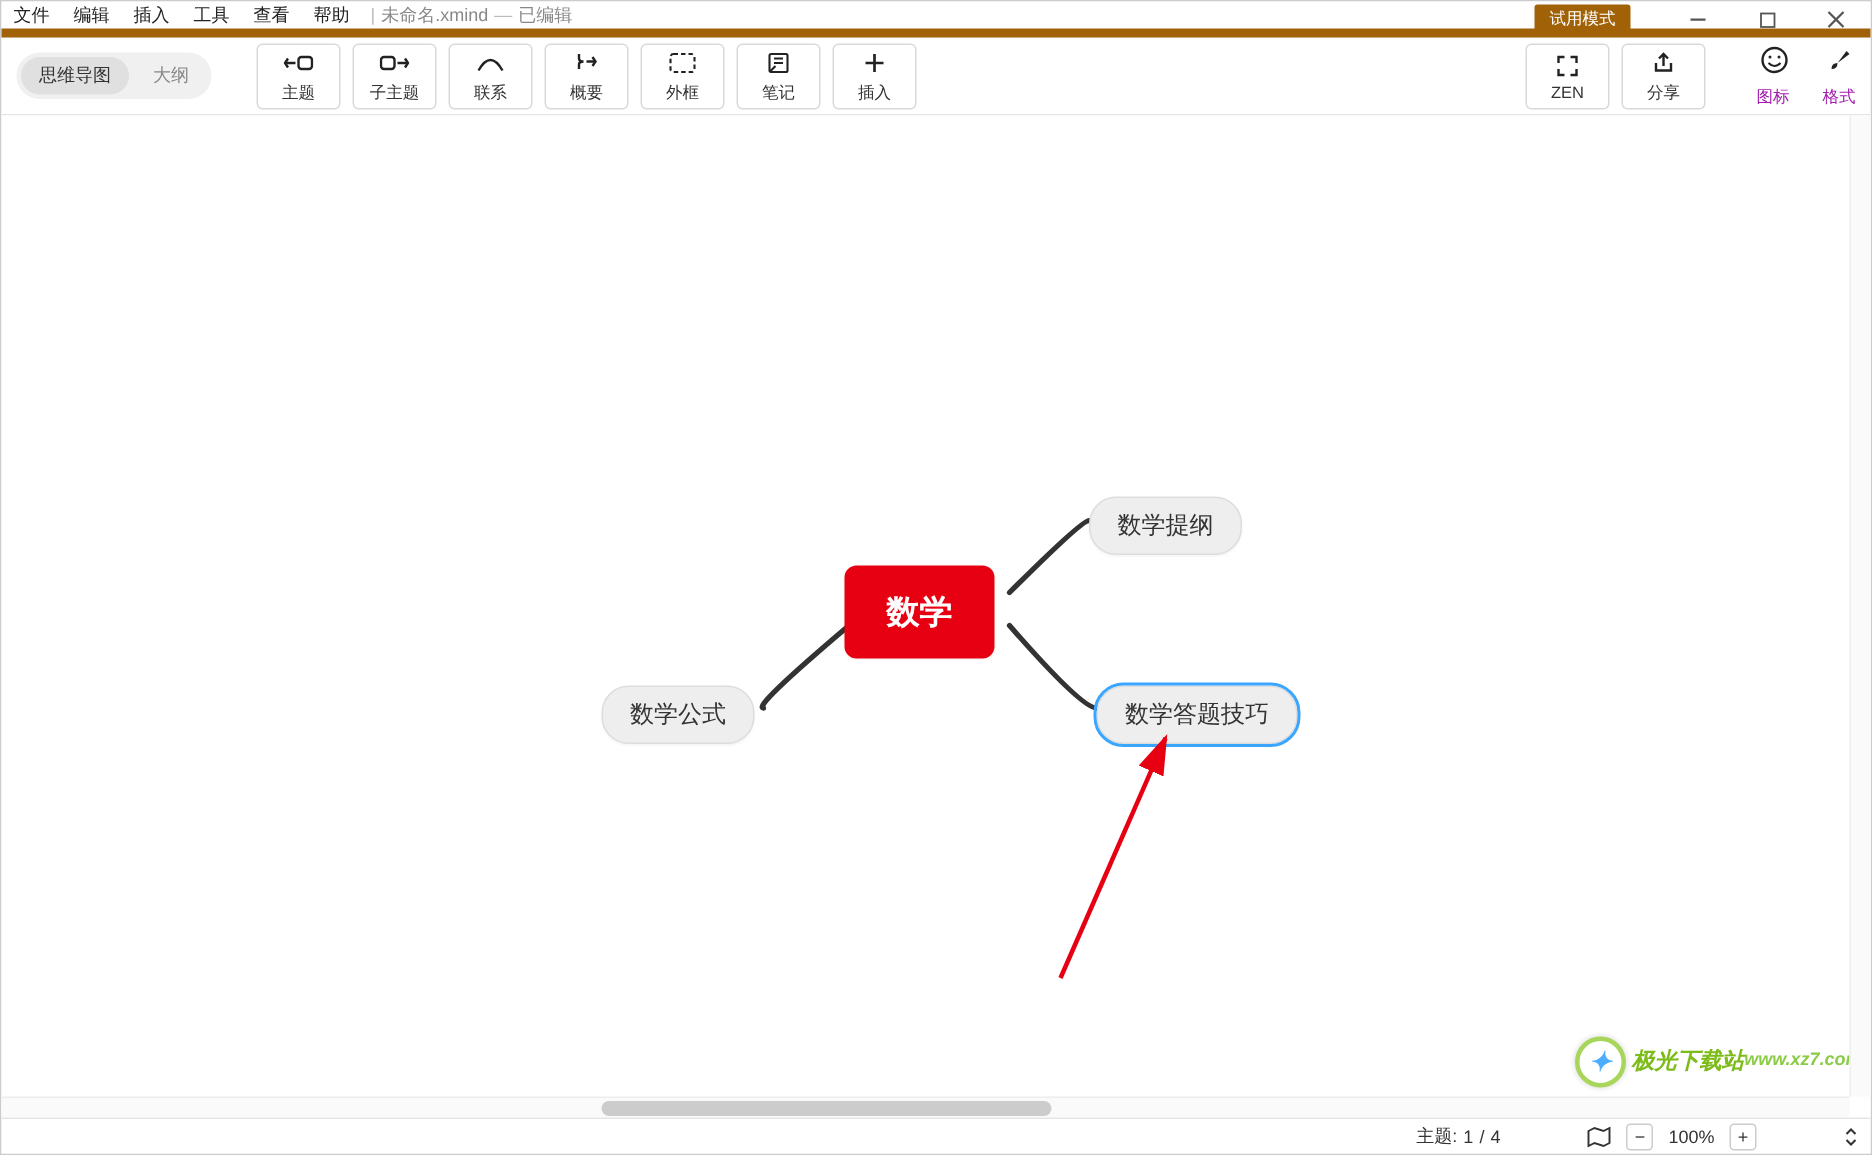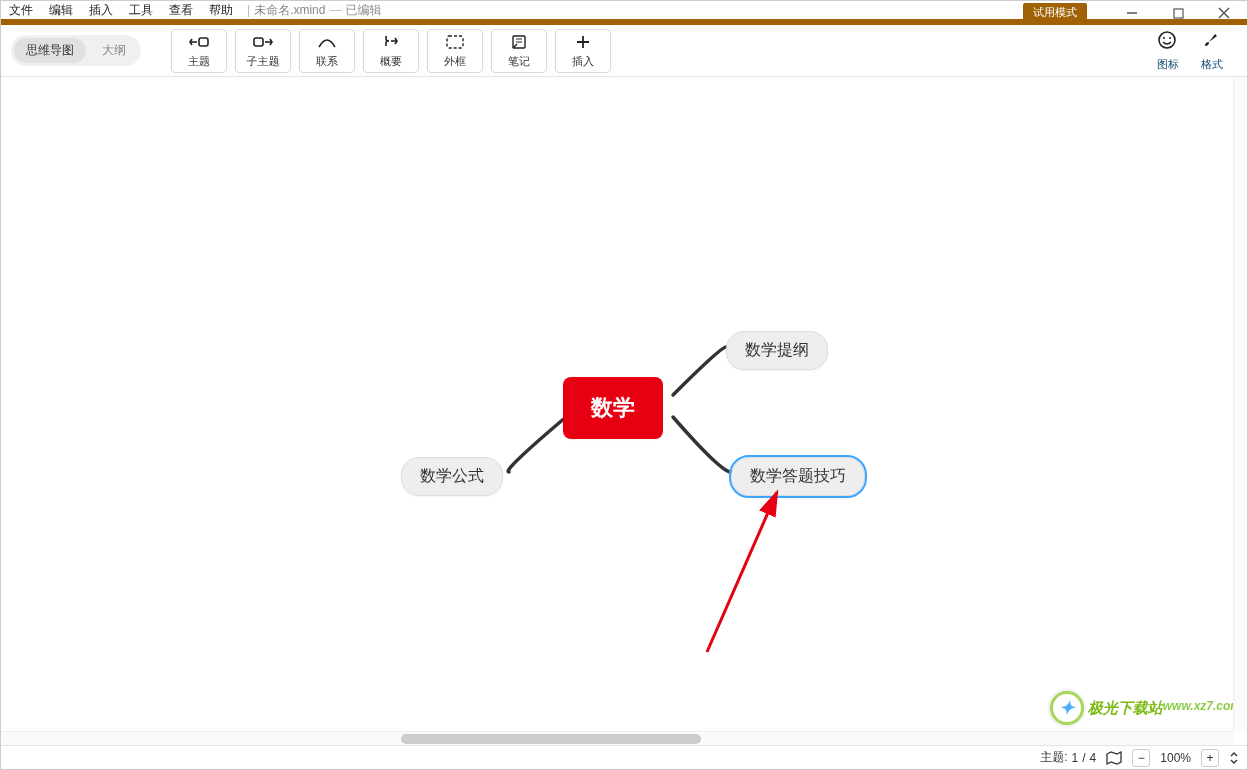--- a/index.html
+++ b/index.html
@@ -18,38 +18,38 @@
   .view-switch { display: flex; align-items: center; gap: 4px; background: #f0f0f0; border-radius: 16px; padding: 3px; margin-right: 30px; }
   .view-switch .pill { padding: 4px 12px; border-radius: 14px; color: #888; cursor: pointer; }
   .view-switch .pill.active { background: #e0e0e0; color: #333; font-weight: 500; }
   .tool-group { display: flex; gap: 8px; }
   .tool-btn { display: flex; flex-direction: column; align-items: center; justify-content: center; width: 56px; height: 44px; border: 1px solid #d9d9d9; border-radius: 4px; cursor: pointer; background: #fff; }
   .tool-btn .ico { height: 20px; display: flex; align-items: center; justify-content: center; font-size: 16px; color: #333; }
   .tool-btn .lbl { font-size: 11px; color: #333; margin-top: 2px; }
   .tool-spread { flex: 1; }
   .right-tools { display: flex; gap: 8px; align-items: center; }
   .side-tools { display: flex; gap: 8px; margin-left: 20px; }
-  .side-btn { display: flex; flex-direction: column; align-items: flex-start; width: 36px; cursor: pointer; color: #0c4a6e; }
+  .side-btn { display: flex; flex-direction: column; align-items: flex-end; width: 36px; cursor: pointer; color: #a21caf; }
   .side-btn .ico { font-size: 18px; }
   .side-btn .lbl { font-size: 11px; margin-top: 2px; }
   
   .canvas-wrap { flex: 1; position: relative; overflow: hidden; background: #fff; }
   .canvas { position: absolute; left: 0; top: 0; width: 100%; height: 100%; background: #fff; }
   .node { position: absolute; display: flex; align-items: center; justify-content: center; border-radius: 18px; font-size: 16px; color: #333; padding: 8px 18px; white-space: nowrap; box-shadow: 0 1px 2px rgba(0,0,0,.05); }
   .node.central { background: #e60012; color: #fff; font-size: 22px; font-weight: bold; padding: 16px 28px; border-radius: 8px; }
   .node.sub { background: #eeeeee; border: 1px solid #ddd; }
   .node.selected { outline: 2px solid #3aa6ff; outline-offset: 0; }
   svg.links { position: absolute; left: 0; top: 0; width: 100%; height: 100%; pointer-events: none; }
   .arrow-annot { position: absolute; }
   .scroll-h { position: absolute; left: 0; bottom: 0; height: 14px; right: 14px; background: #fafafa; border-top: 1px solid #eee; }
   .scroll-h .thumb { position: absolute; left: 400px; top: 2px; width: 300px; height: 10px; background: #ccc; border-radius: 5px; }
   .scroll-v { position: absolute; right: 0; top: 0; bottom: 14px; width: 14px; background: #fafafa; border-left: 1px solid #eee; }
   
   .statusbar { height: 24px; display: flex; align-items: center; justify-content: flex-end; background: #fff; border-top: 1px solid #e5e5e5; padding: 0 8px; gap: 10px; font-size: 12px; color: #333; position: relative; }
-  .statusbar .seg { display: flex; align-items: center; gap: 4px; }
+  .statusbar .seg { display: flex; align-items: center; gap: 4px; margin-left: 48px; }
   .statusbar .btn { width: 18px; height: 18px; border: 1px solid #ccc; border-radius: 3px; display: flex; align-items: center; justify-content: center; cursor: pointer; font-size: 12px; }
   .watermark { position: absolute; right: 6px; bottom: 20px; color: #9fd24a; font-style: italic; font-weight: bold; display: flex; align-items: center; gap: 4px; pointer-events: none; opacity: .9; }
   .watermark .wm-circle { width: 34px; height: 34px; border-radius: 50%; border: 3px solid #9fd24a; display: flex; align-items: center; justify-content: center; color: #3aa6ff; font-size: 18px; background: #fff; box-shadow: 0 0 4px rgba(0,0,0,.2); }
 </style>
 </head>
 <body>
 
 <div class="window">
 
   <div class="menubar">
@@ -154,20 +154,39 @@
           <svg width="16" height="16" viewBox="0 0 16 16">
               <path d="M8 2 V14 M2 8 H14" stroke="#222" stroke-width="1.8"></path>
             </svg>
         </div>
         <div class="lbl">插入</div>
       </div>
     </div>
 
     <div class="tool-spread"></div>
 
+    <div class="right-tools">
+      <div class="tool-btn">
+        <div class="ico">
+          <svg width="16" height="16" viewBox="0 0 16 16">
+              <path d="M2 6 V2 H6 M10 2 H14 V6 M14 10 V14 H10 M6 14 H2 V10" fill="none" stroke="#222" stroke-width="1.6"></path>
+            </svg>
+        </div>
+        <div class="lbl">ZEN</div>
+      </div>
+      <div class="tool-btn">
+        <div class="ico">
+          <svg width="16" height="16" viewBox="0 0 16 16">
+              <path d="M3 8 v5 h10 v-5" fill="none" stroke="#222" stroke-width="1.6"></path>
+              <path d="M8 10 V2 M5 5 L8 2 L11 5" fill="none" stroke="#222" stroke-width="1.6"></path>
+            </svg>
+        </div>
+        <div class="lbl">分享</div>
+      </div>
+    </div>
 
     <div class="side-tools">
       <div class="side-btn">
         <div class="ico">
           <svg width="20" height="20" viewBox="0 0 20 20">
               <circle cx="10" cy="10" r="8" fill="none" stroke="#222" stroke-width="1.6"></circle>
               <circle cx="7" cy="8" r="1" fill="#222"></circle>
               <circle cx="13" cy="8" r="1" fill="#222"></circle>
               <path d="M6 12 q4 4 8 0" fill="none" stroke="#222" stroke-width="1.4"></path>
             </svg>

